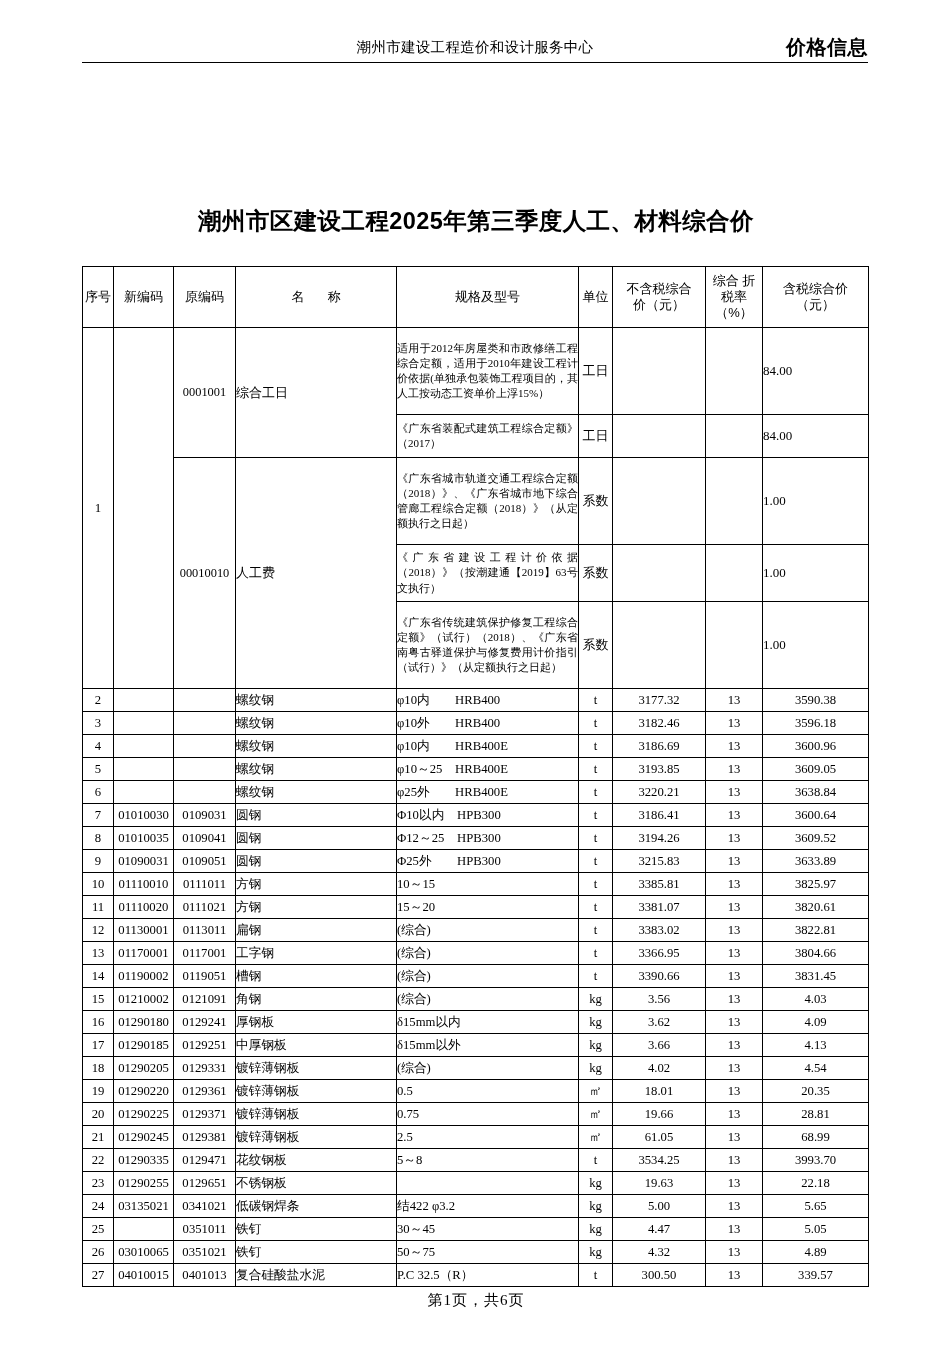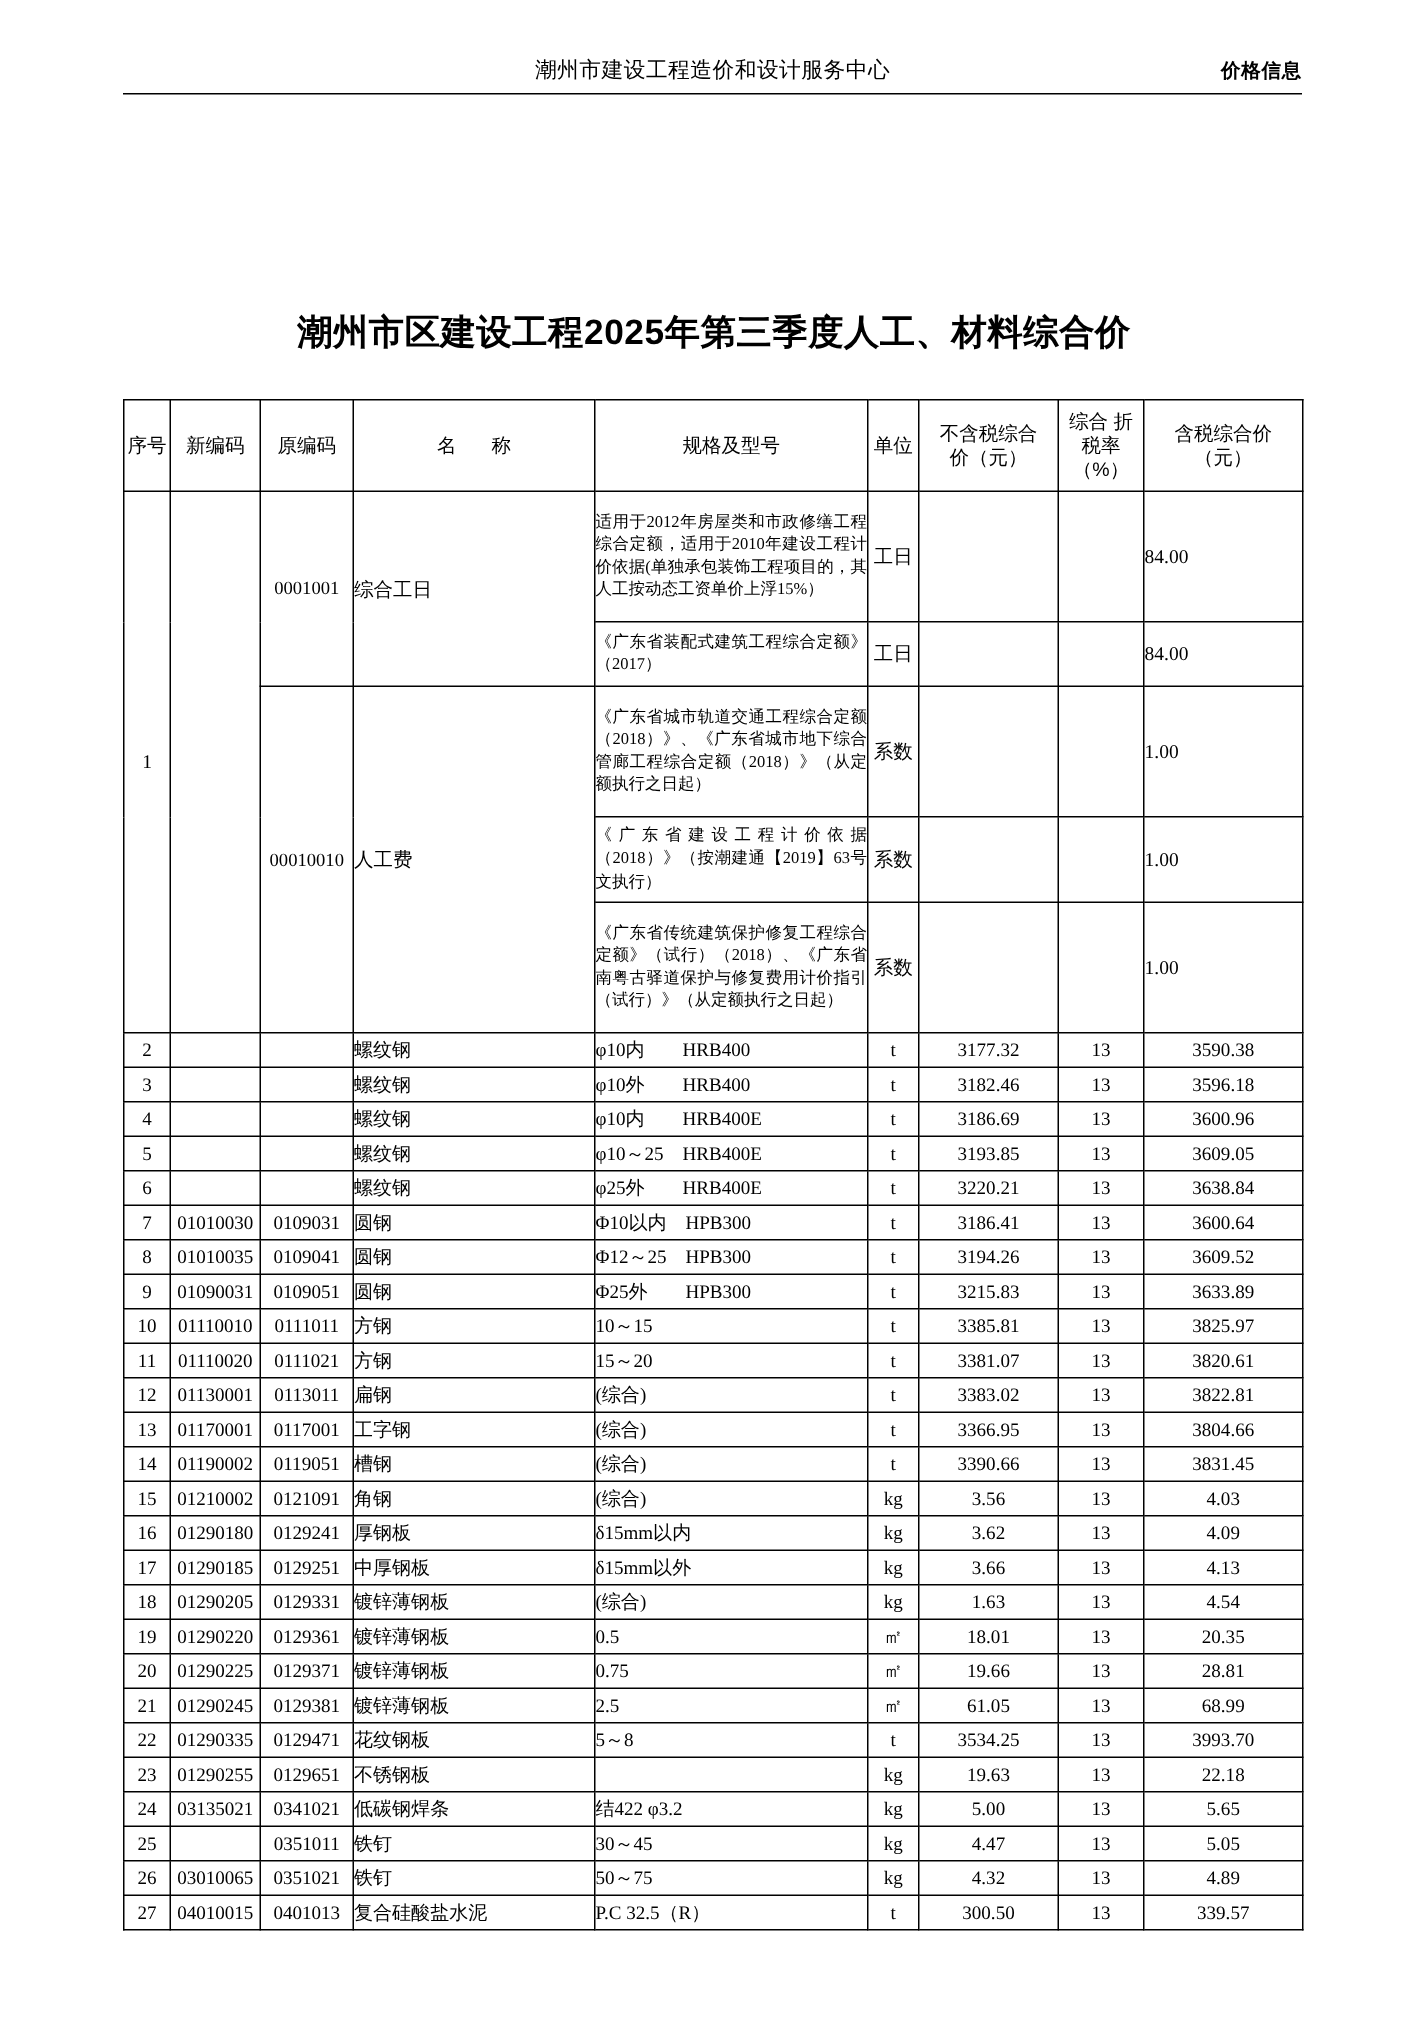--- a/index.html
+++ b/index.html
@@ -41,21 +41,21 @@
     font-size: 14.5px;
     line-height: 22px;
     font-weight: 400;
     letter-spacing: 0.3px;
   }
   .run-head-right {
     position: absolute;
     right: 0;
     top: 0;
     text-align: right;
-    font-size: 13px;
+    font-size: 20px;
     line-height: 22px;
     font-weight: bold;
     font-family: "Liberation Sans", "DejaVu Sans", sans-serif;
     letter-spacing: 0.5px;
   }
 
   
   .intro {
     position: absolute;
     left: 82px;
@@ -454,21 +454,21 @@
             <td class="d-num">13</td>
             <td class="d-num">4.13</td>
           </tr>
           <tr class="drow">
             <td class="d-seq">18</td>
             <td class="d-code">01290205</td>
             <td class="d-code">0129331</td>
             <td class="d-name">镀锌薄钢板</td>
             <td class="d-spec">(综合)</td>
             <td class="d-unit">kg</td>
-            <td class="d-num">1.63</td>
+            <td class="d-num">4.02</td>
             <td class="d-num">13</td>
             <td class="d-num">4.54</td>
           </tr>
           <tr class="drow">
             <td class="d-seq">19</td>
             <td class="d-code">01290220</td>
             <td class="d-code">0129361</td>
             <td class="d-name">镀锌薄钢板</td>
             <td class="d-spec">0.5</td>
             <td class="d-unit">㎡</td>
@@ -562,14 +562,15 @@
             <td class="d-unit">t</td>
             <td class="d-num">300.50</td>
             <td class="d-num">13</td>
             <td class="d-num">339.57</td>
           </tr>
         </tbody>
 
     </table>
   </div>
 
+  <div class="pg-foot">第1页，共6页</div>
 
 </div>
 
 </body></html>

